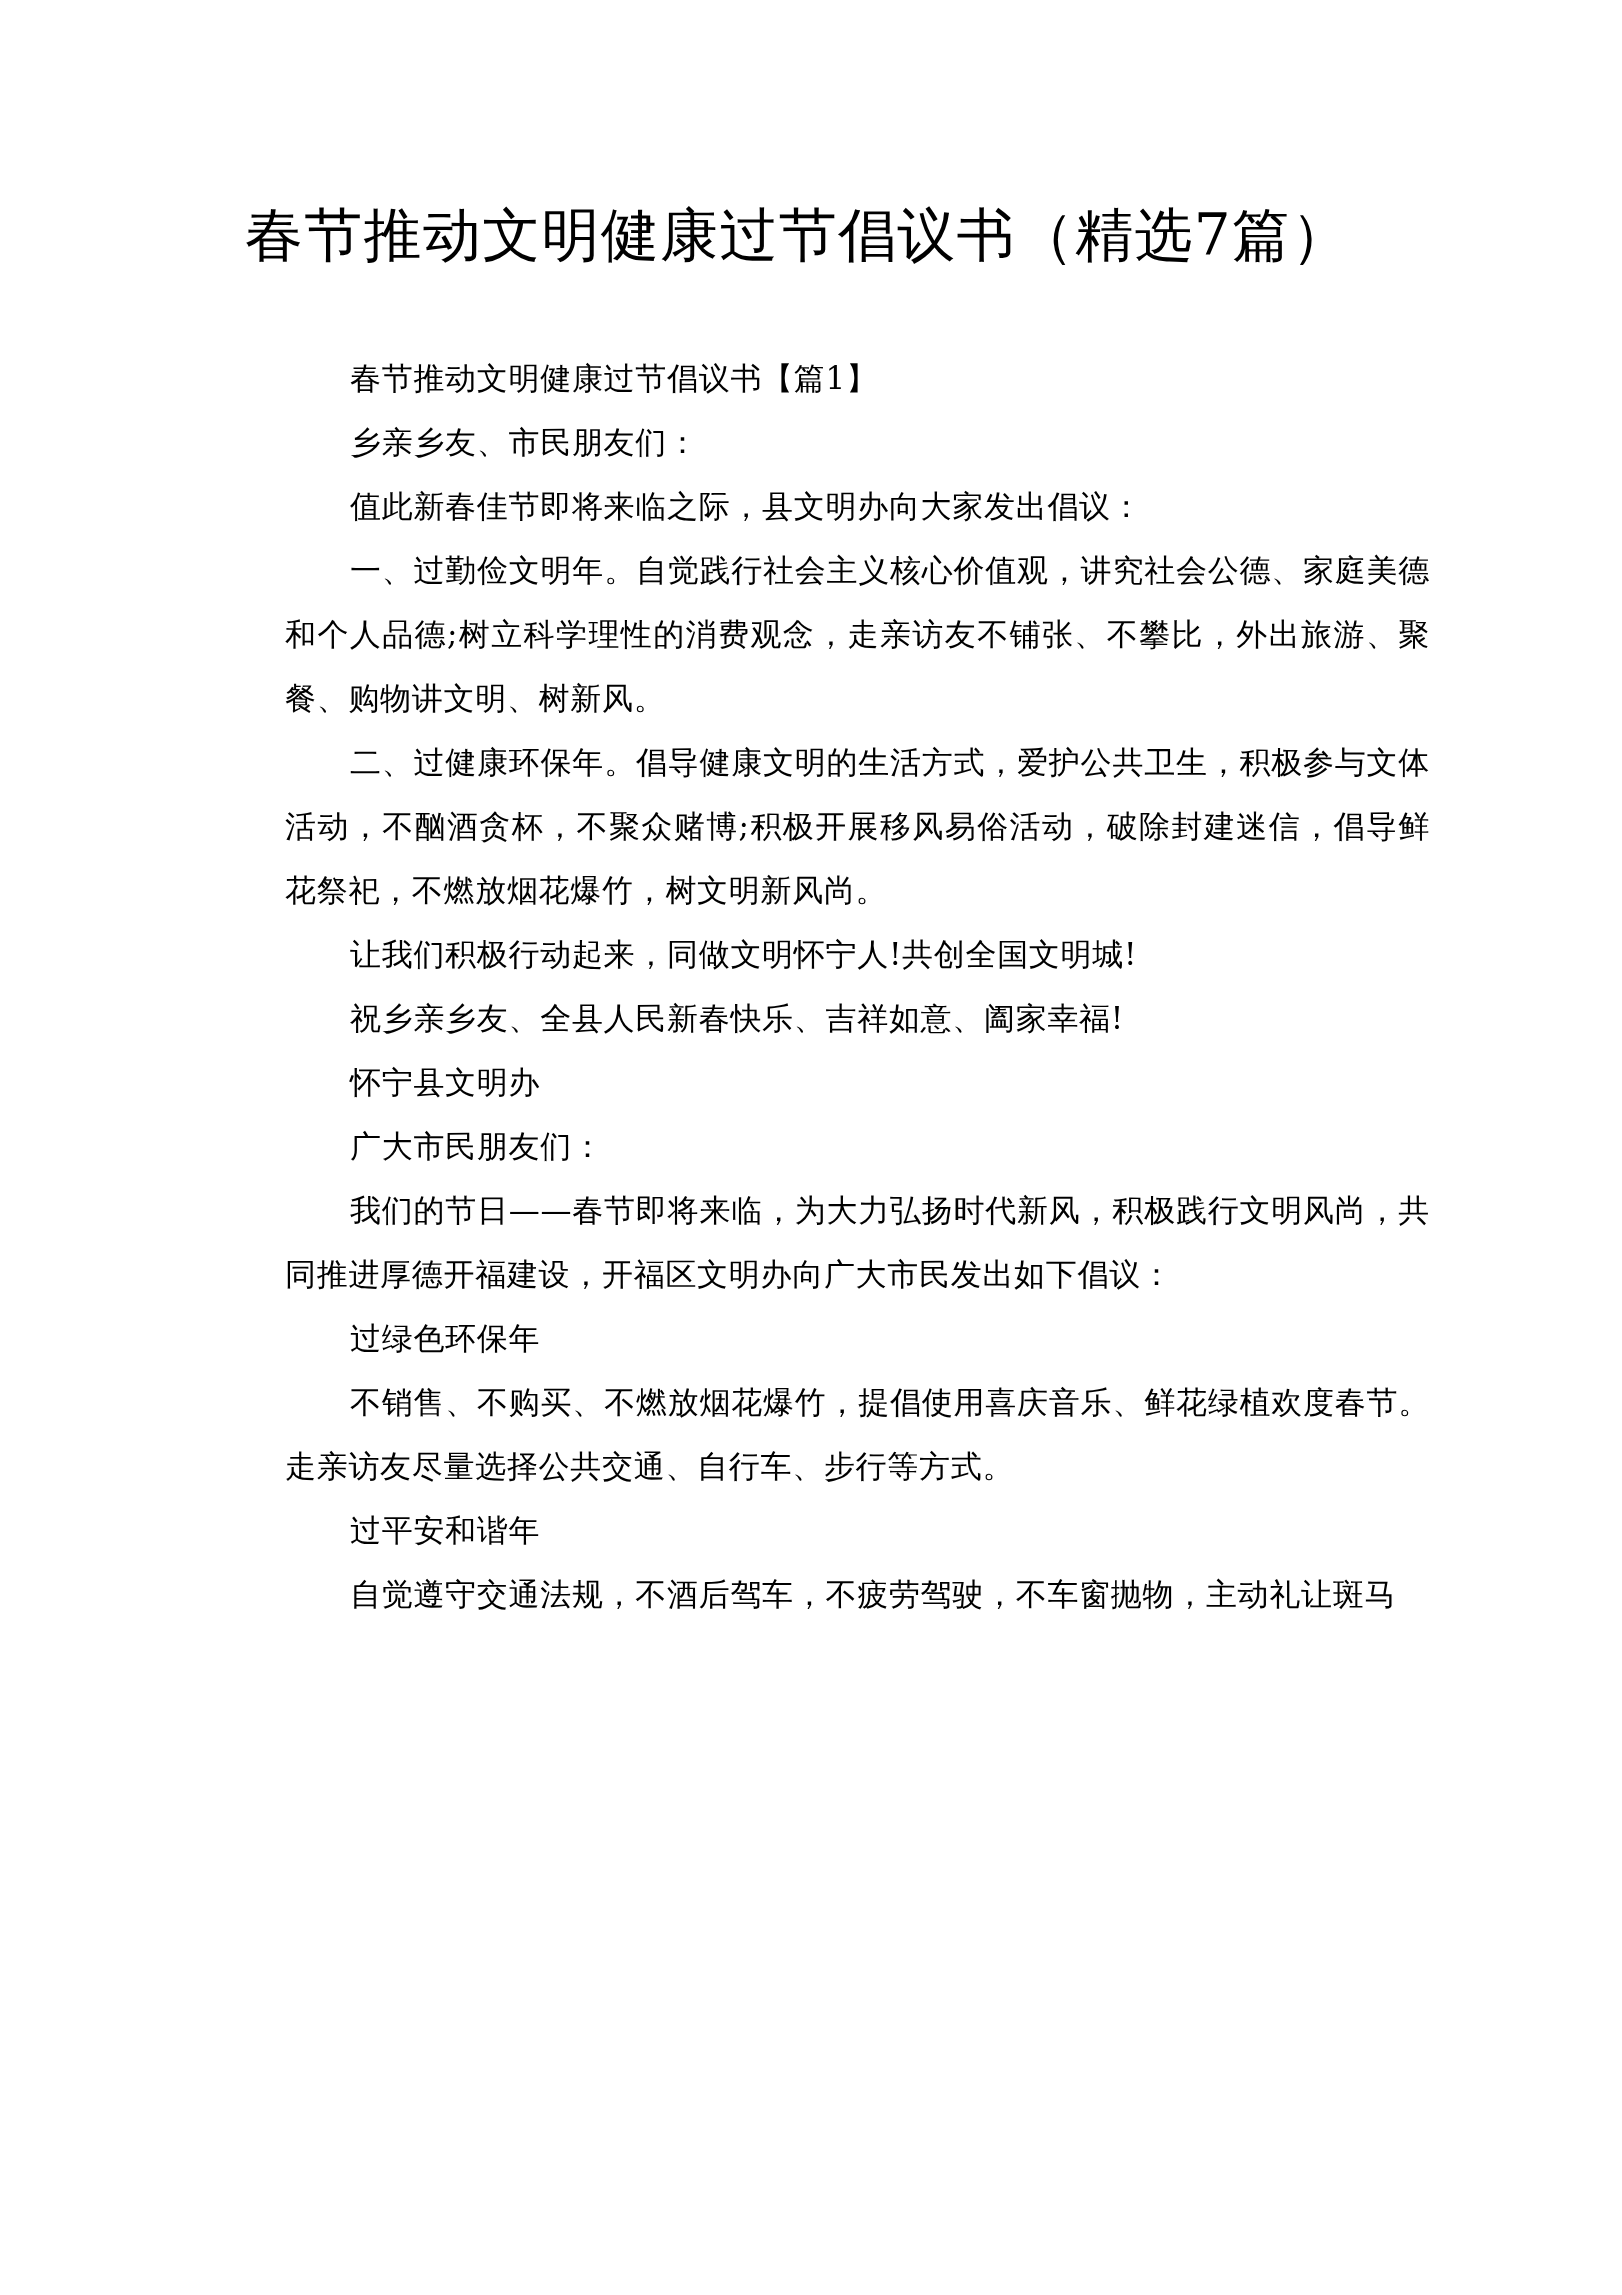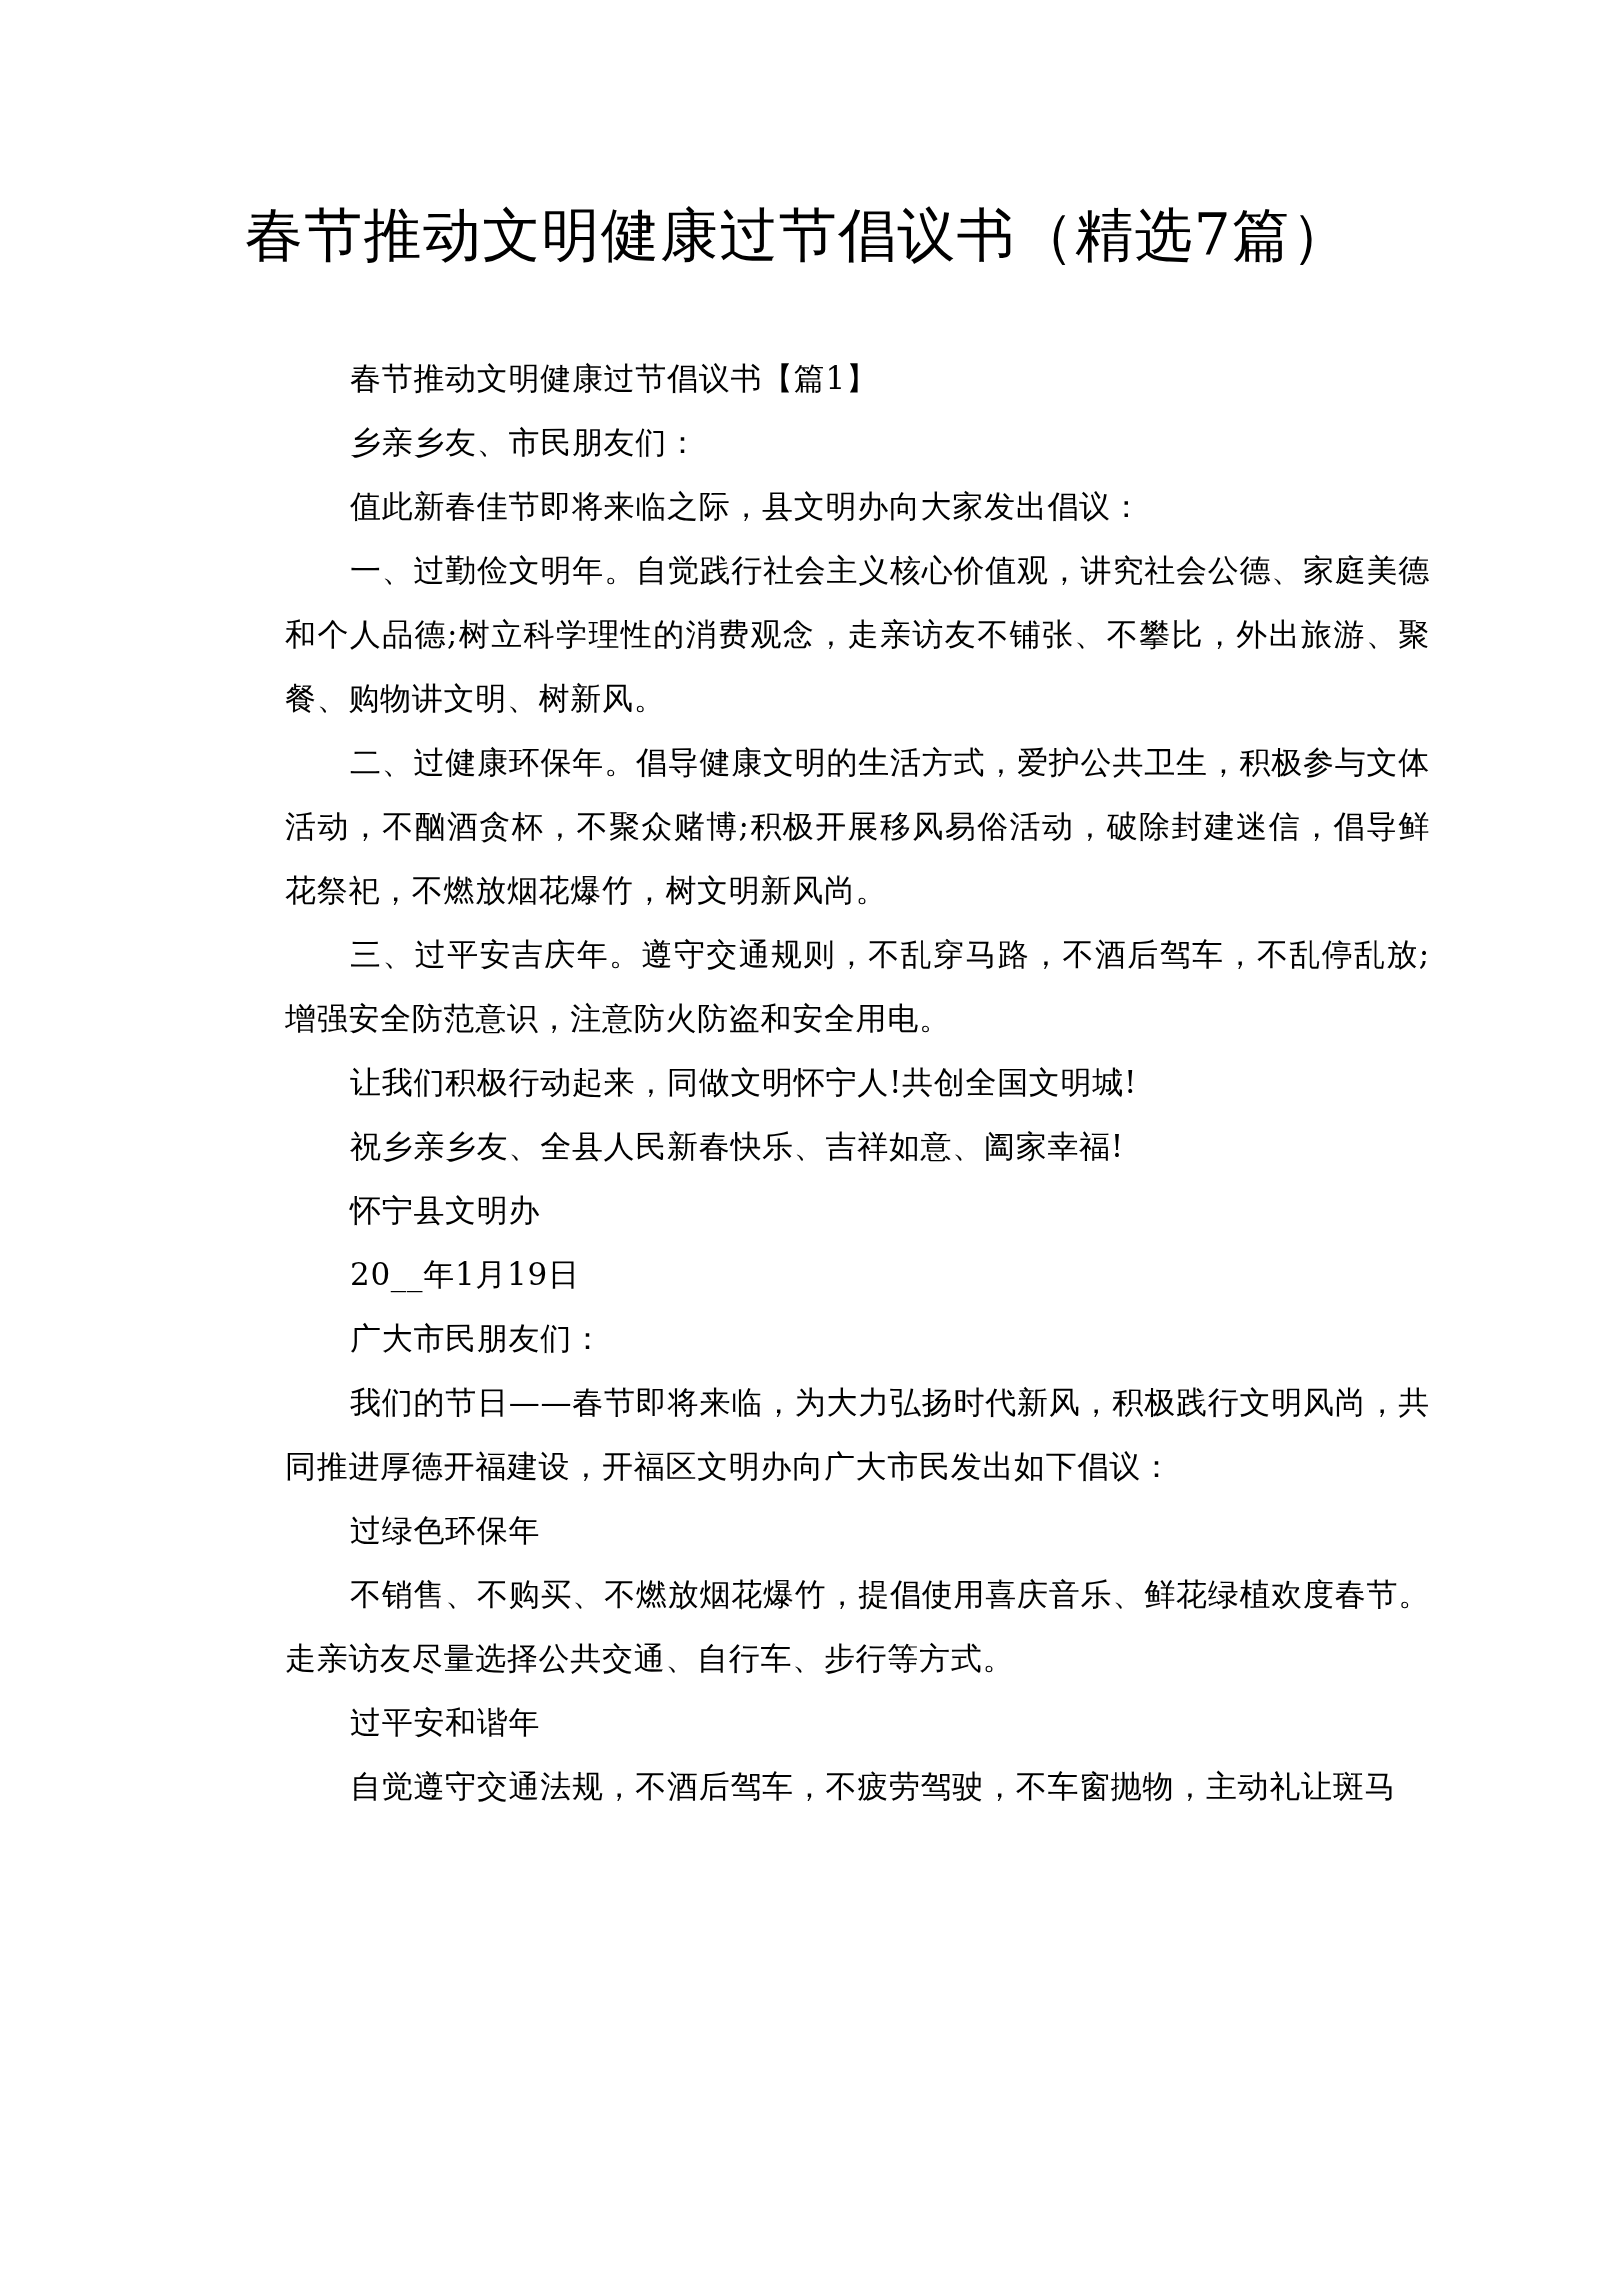--- a/index.html
+++ b/index.html
@@ -61,25 +61,23 @@
 <div class="page">
   <h1 class="doc-title">春节推动文明健康过节倡议书（精选7篇）</h1>
 
   <div class="body-text">
 
     <p class="para indent">春节推动文明健康过节倡议书【篇1】</p>
     <p class="para indent">乡亲乡友、市民朋友们：</p>
     <p class="para indent">值此新春佳节即将来临之际，县文明办向大家发出倡议：</p>
     <p class="para indent">一、过勤俭文明年。自觉践行社会主义核心价值观，讲究社会公德、家庭美德和个人品德;树立科学理性的消费观念，走亲访友不铺张、不攀比，外出旅游、聚餐、购物讲文明、树新风。</p>
     <p class="para indent">二、过健康环保年。倡导健康文明的生活方式，爱护公共卫生，积极参与文体活动，不酗酒贪杯，不聚众赌博;积极开展移风易俗活动，破除封建迷信，倡导鲜花祭祀，不燃放烟花爆竹，树文明新风尚。</p>
-    <p class="para indent">三、过平安吉庆年。遵守交通规则，不乱穿马路，不酒后驾车，不乱停乱放;增强安全防范意识，注意防火防盗和安全用电。</p>
     <p class="para indent">让我们积极行动起来，同做文明怀宁人!共创全国文明城!</p>
     <p class="para indent">祝乡亲乡友、全县人民新春快乐、吉祥如意、阖家幸福!</p>
     <p class="para indent">怀宁县文明办</p>
-    <p class="para indent">20__年1月19日</p>
 
     <p class="para indent">广大市民朋友们：</p>
     <p class="para indent">我们的节日——春节即将来临，为大力弘扬时代新风，积极践行文明风尚，共同推进厚德开福建设，开福区文明办向广大市民发出如下倡议：</p>
     <p class="para indent">过绿色环保年</p>
     <p class="para indent">不销售、不购买、不燃放烟花爆竹，提倡使用喜庆音乐、鲜花绿植欢度春节。走亲访友尽量选择公共交通、自行车、步行等方式。</p>
     <p class="para indent">过平安和谐年</p>
     <p class="para indent">自觉遵守交通法规，不酒后驾车，不疲劳驾驶，不车窗抛物，主动礼让斑马</p>
   </div>
 </div>
 

